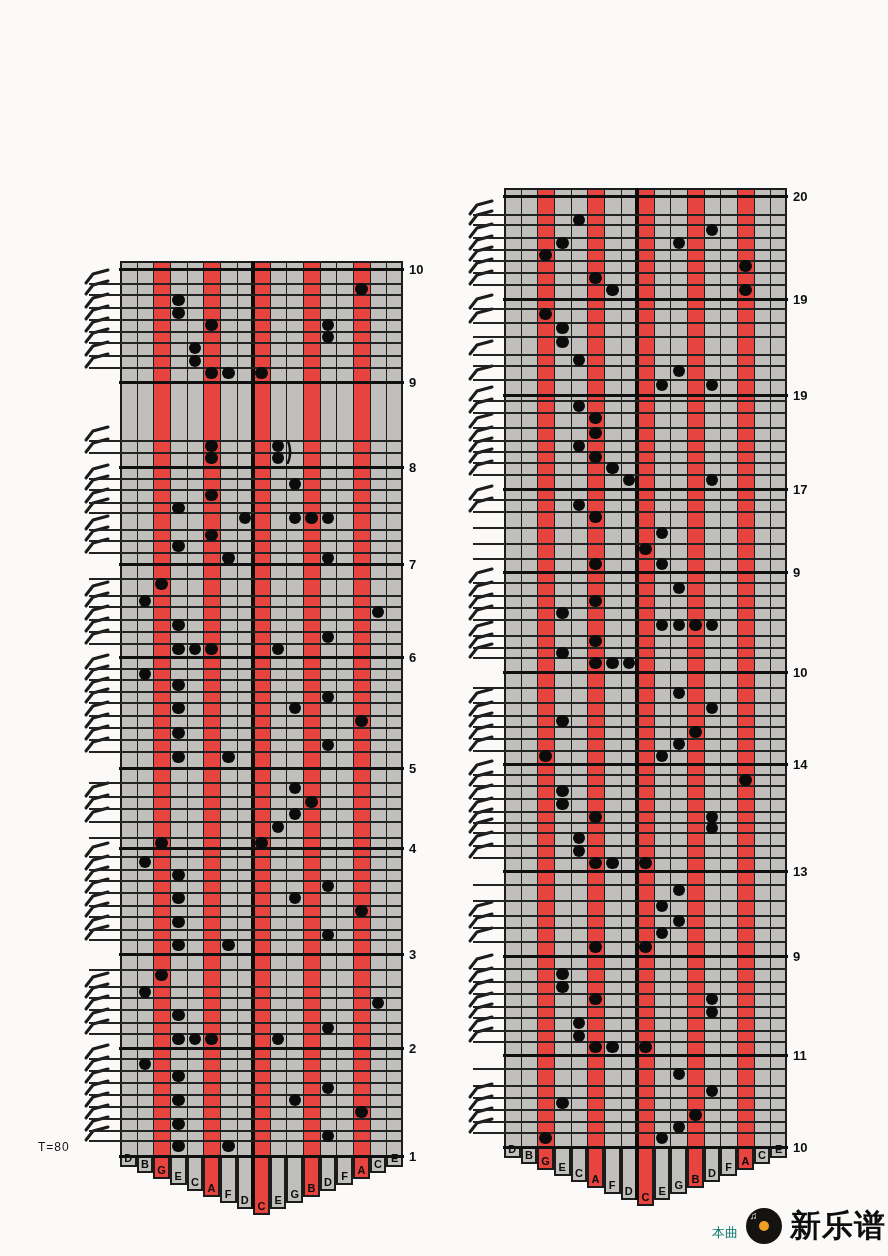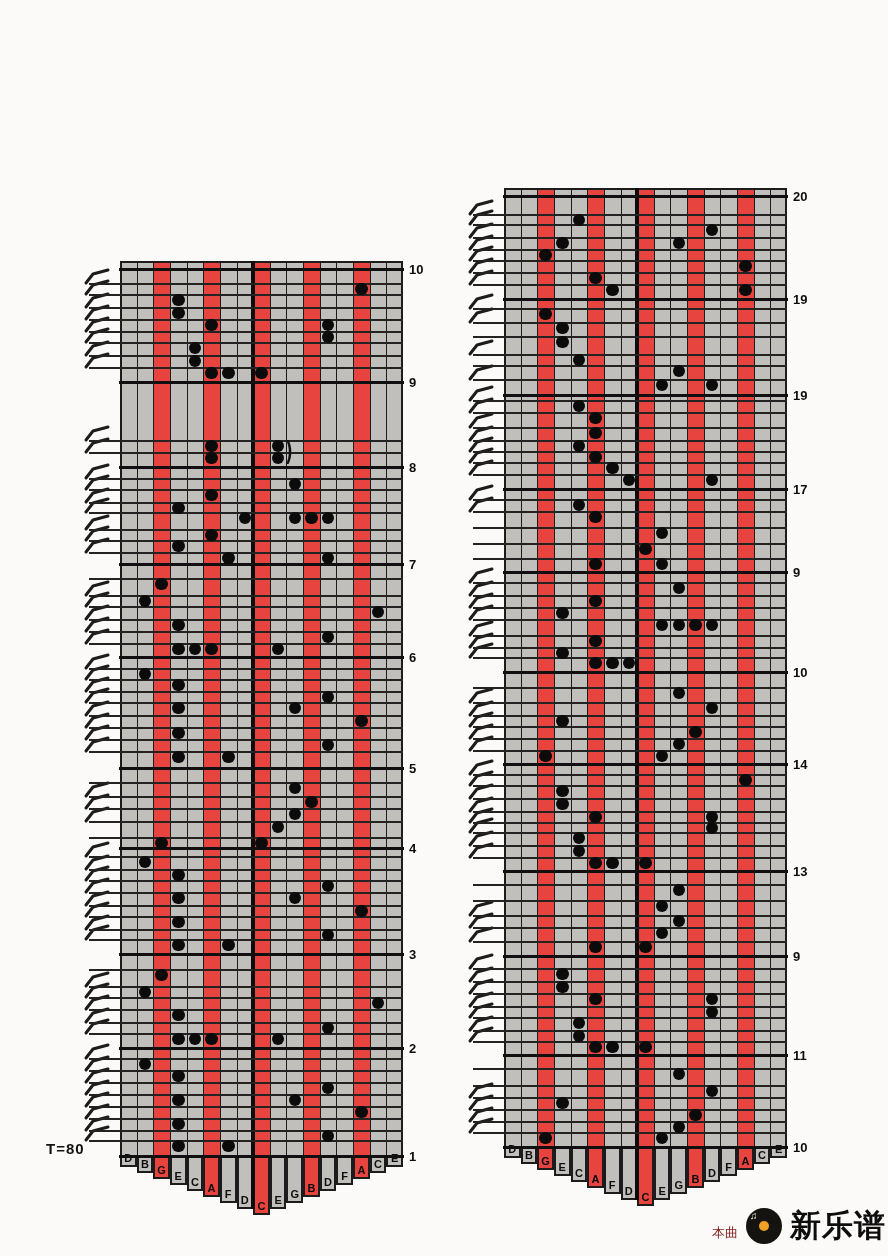--- a/index.html
+++ b/index.html
@@ -13,37 +13,37 @@
     position:absolute; left:0; right:0; top:40px; margin:0;
     text-align:center; font-size:54px; font-weight:900; letter-spacing:3px; color:#0d0d0d;
   }
   .subtitle-row{
     position:absolute; left:0; right:0; top:128px;
     display:flex; justify-content:center; gap:58px;
     font-family:"Liberation Serif", serif;
     font-size:27px; color:#151515;
   }
   .tempo{
-    position:absolute; left:46px; top:1140px;
-    font-size:15px; font-weight:bold; letter-spacing:1px;
+    position:absolute; left:38px; top:1140px;
+    font-size:12px; font-weight:normal; letter-spacing:1px;
   }
   .stripe{ position:absolute; box-sizing:border-box; border-left:1.5px solid #1c1c1c; border-top:2.5px solid #1c1c1c;}
   .tab{ position:absolute; box-sizing:border-box; border:2px solid #1c1c1c; border-top:none;}
   .tab-label{ position:absolute; font-size:11px; font-weight:bold; text-align:center; color:#0d0d0d; line-height:11px;}
   .event-line{ position:absolute; height:2px; background:#232323;}
   .measure-line{ position:absolute; height:3.2px; background:#101010;}
   .measure-number{ position:absolute; font-size:13px; font-weight:bold; color:#0d0d0d; line-height:14px;}
   .note-dot{ position:absolute; width:12.5px; height:12.5px; border-radius:50%; background:#0b0b0b;}
   .center-divider{ position:absolute; width:3.6px; background:#0b0b0b;}
   .tie-mark{ position:absolute; font-size:25px; font-weight:bold; color:#111; transform:scaleX(0.75);}
   .footer{
     position:absolute; right:2px; top:1204px; height:44px;
     display:flex; align-items:center; gap:8px;
   }
-  .footer-prefix{ font-size:13px; color:#7f1d1d; margin-top:14px;}
+  .footer-prefix{ font-size:13px; color:#0f766e; margin-top:14px;}
   .vinyl{
     position:relative; width:36px; height:36px; border-radius:50%; background:#151310;
     flex:0 0 auto;
   }
   .vinyl .hole{ position:absolute; left:13px; top:13px; width:10px; height:10px; border-radius:50%; background:#efa125;}
   .vinyl .note{ position:absolute; left:4px; top:2px; color:#f7f3ea; font-size:10px;}
   .brand{ font-size:31px; font-weight:900; color:#0d0d0d; letter-spacing:1px;}
 </style>
 </head>
 <body>

